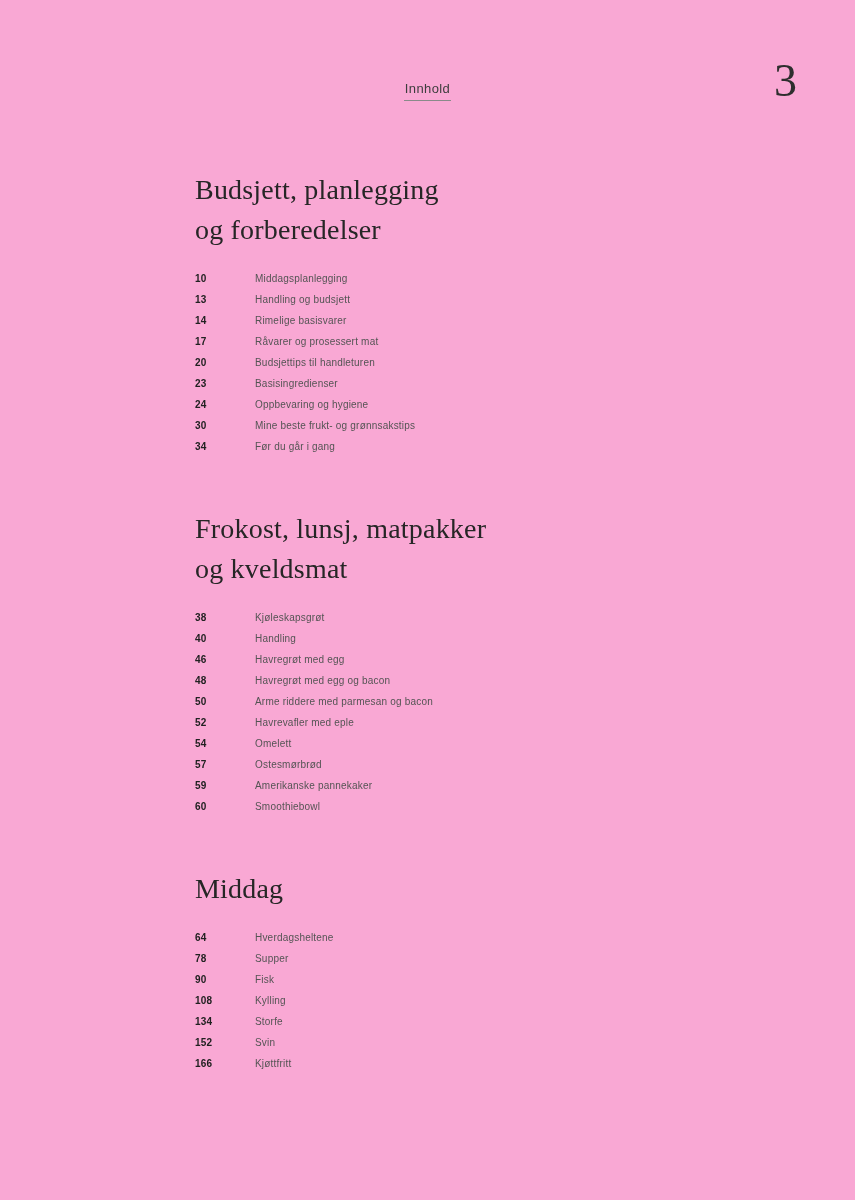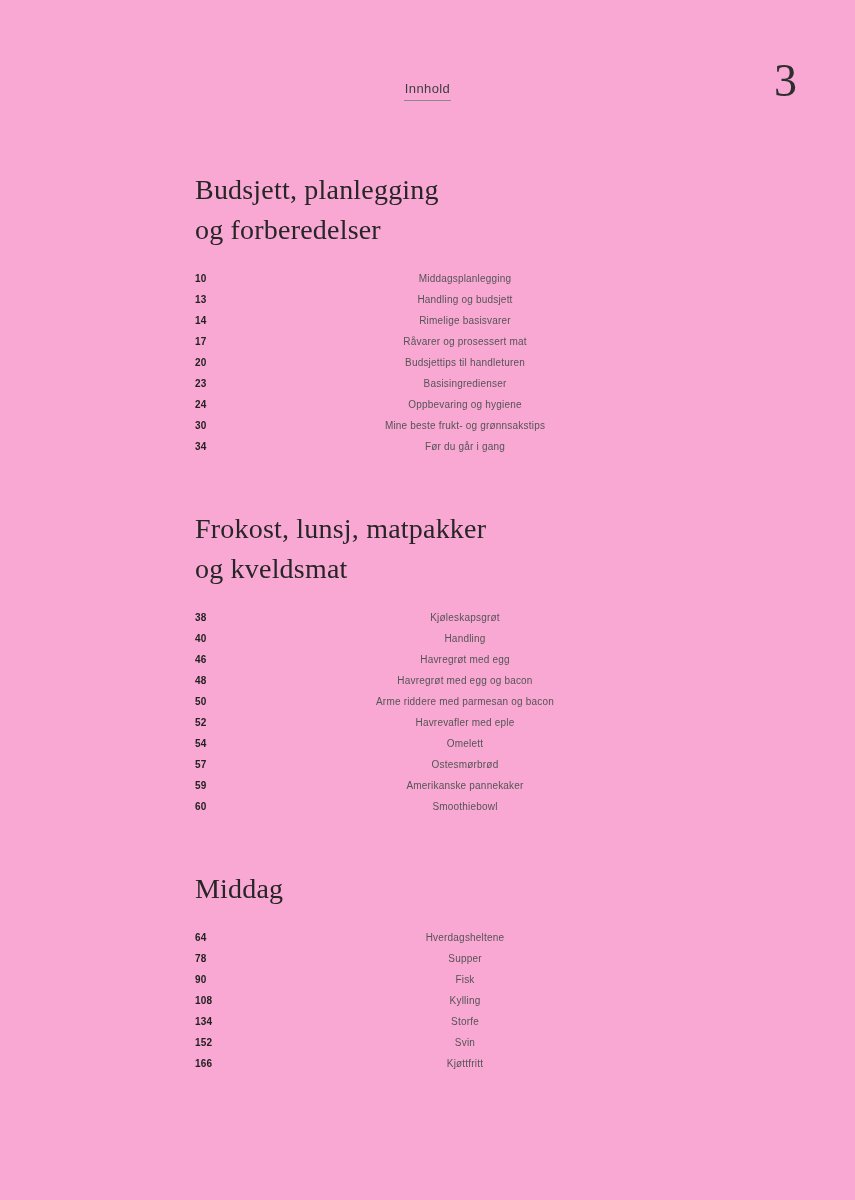--- a/index.html
+++ b/index.html
@@ -76,21 +76,20 @@
     flex: 0 0 60px;
     font-weight: 700;
     letter-spacing: 0.2px;
     color: #212121;
   }
   .toc-title {
     flex: 1 1 auto;
     font-weight: 400;
     letter-spacing: 0.2px;
     color: #545454;
-    text-align: center;
   }
 </style>
 </head>
 <body>
 
 <div class="page">
 
   <div class="running-head">
     <span class="label">Innhold</span>
   </div>

